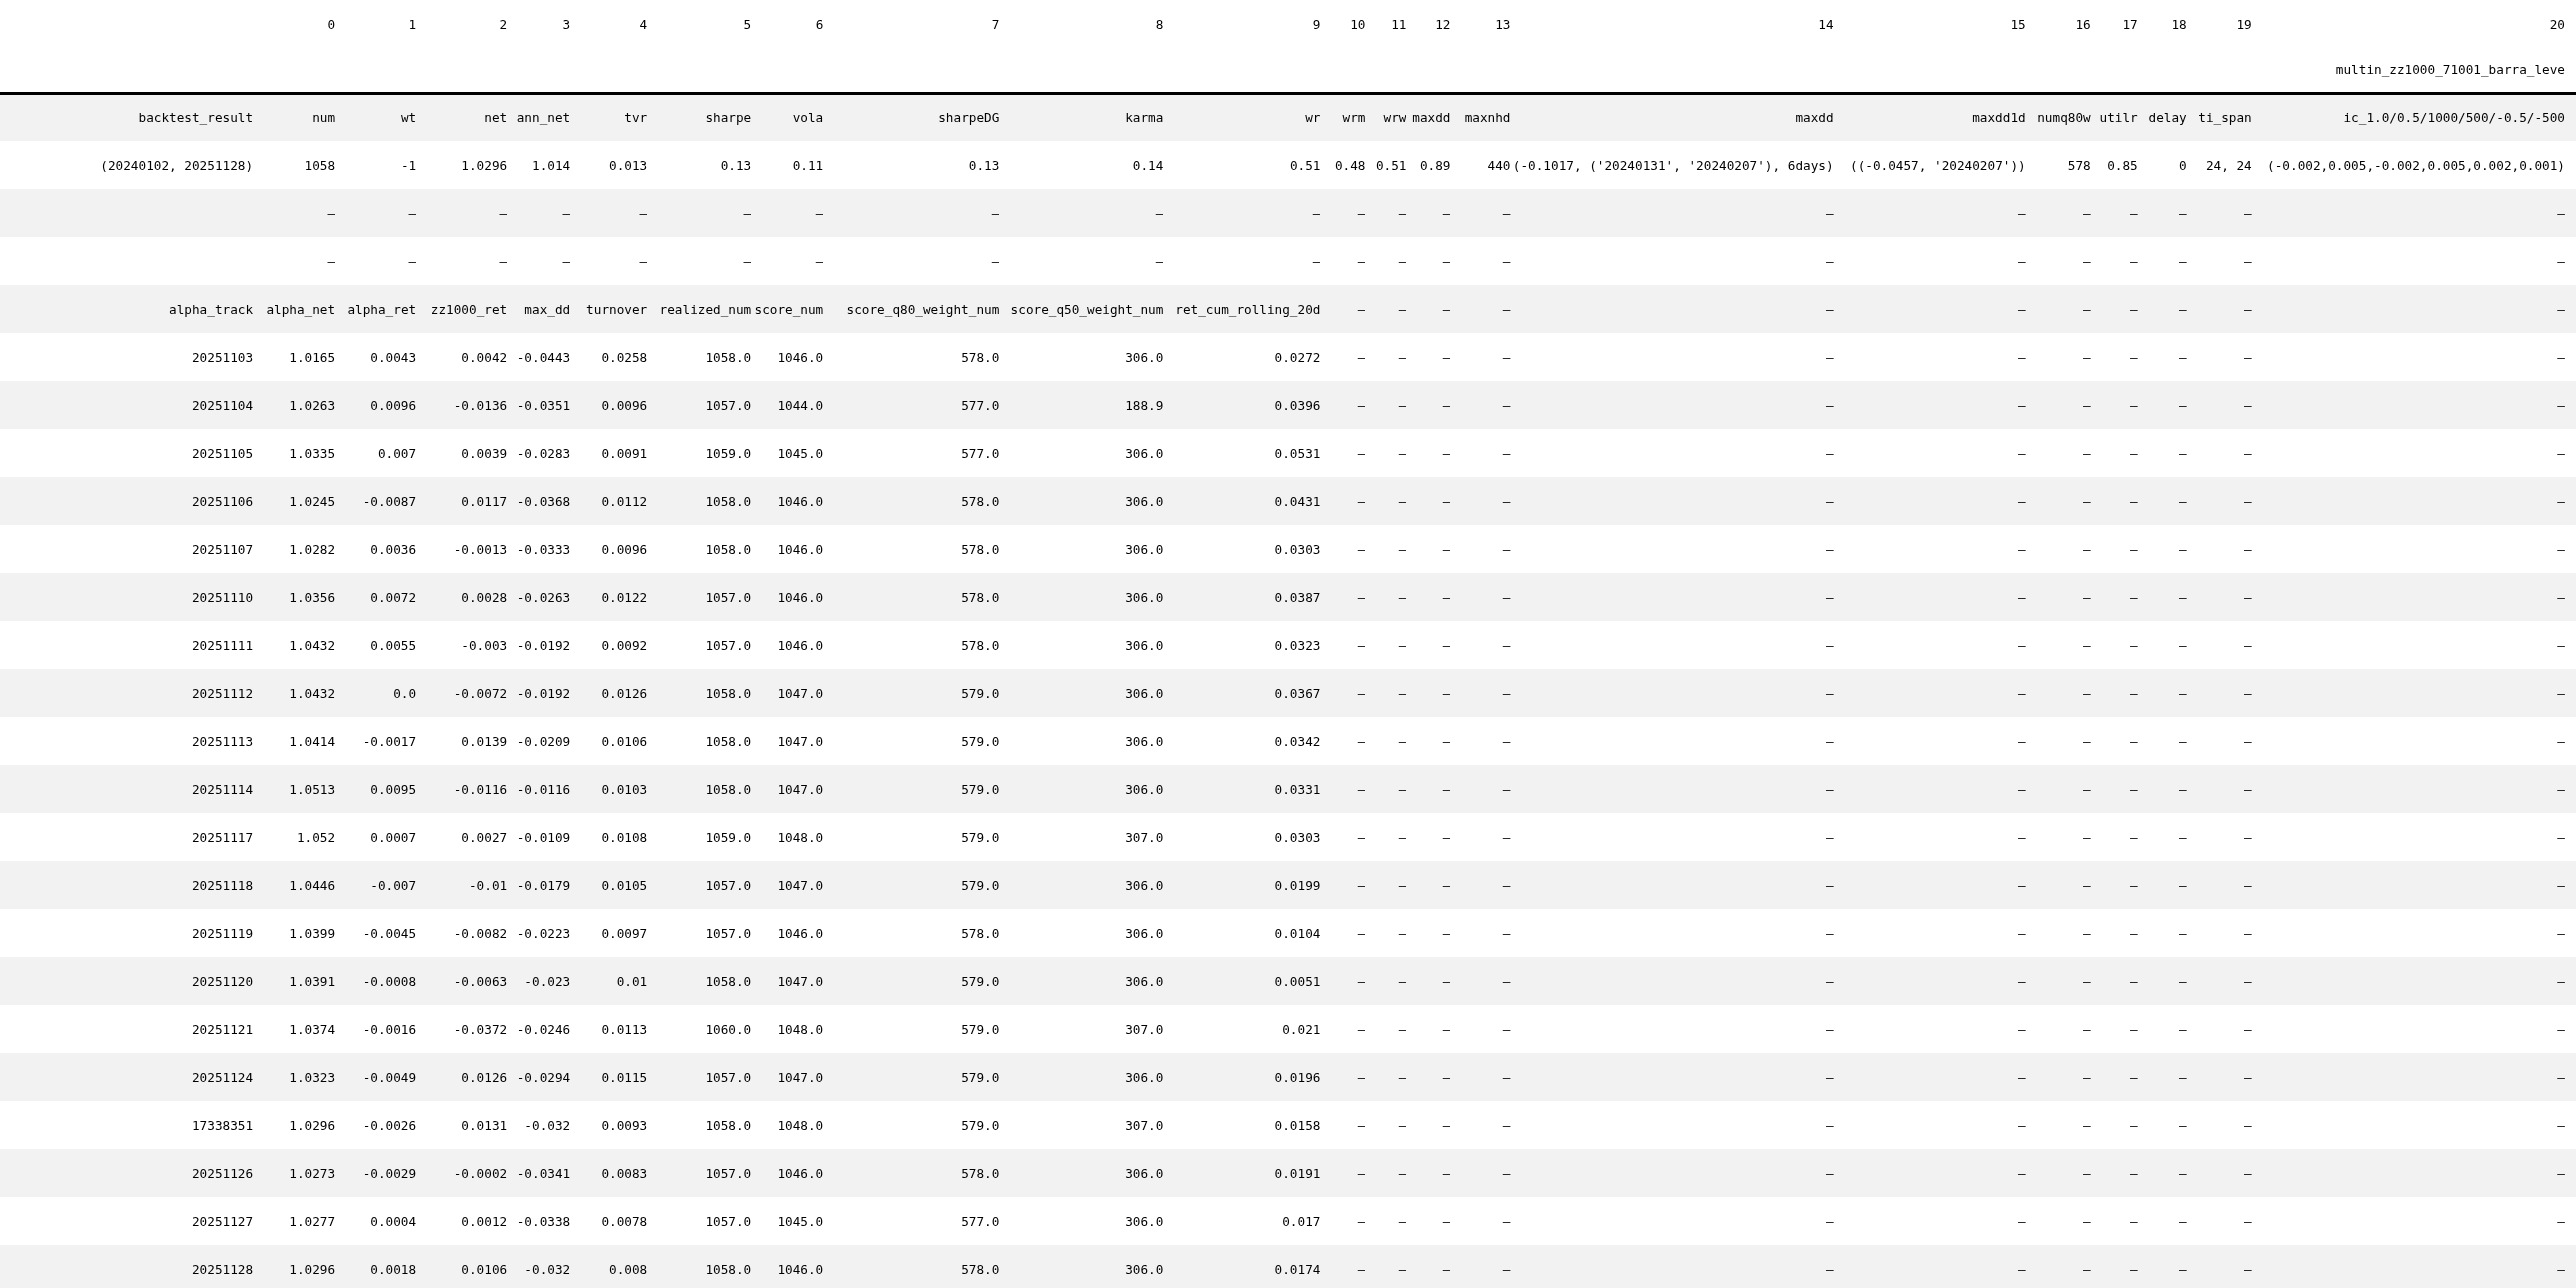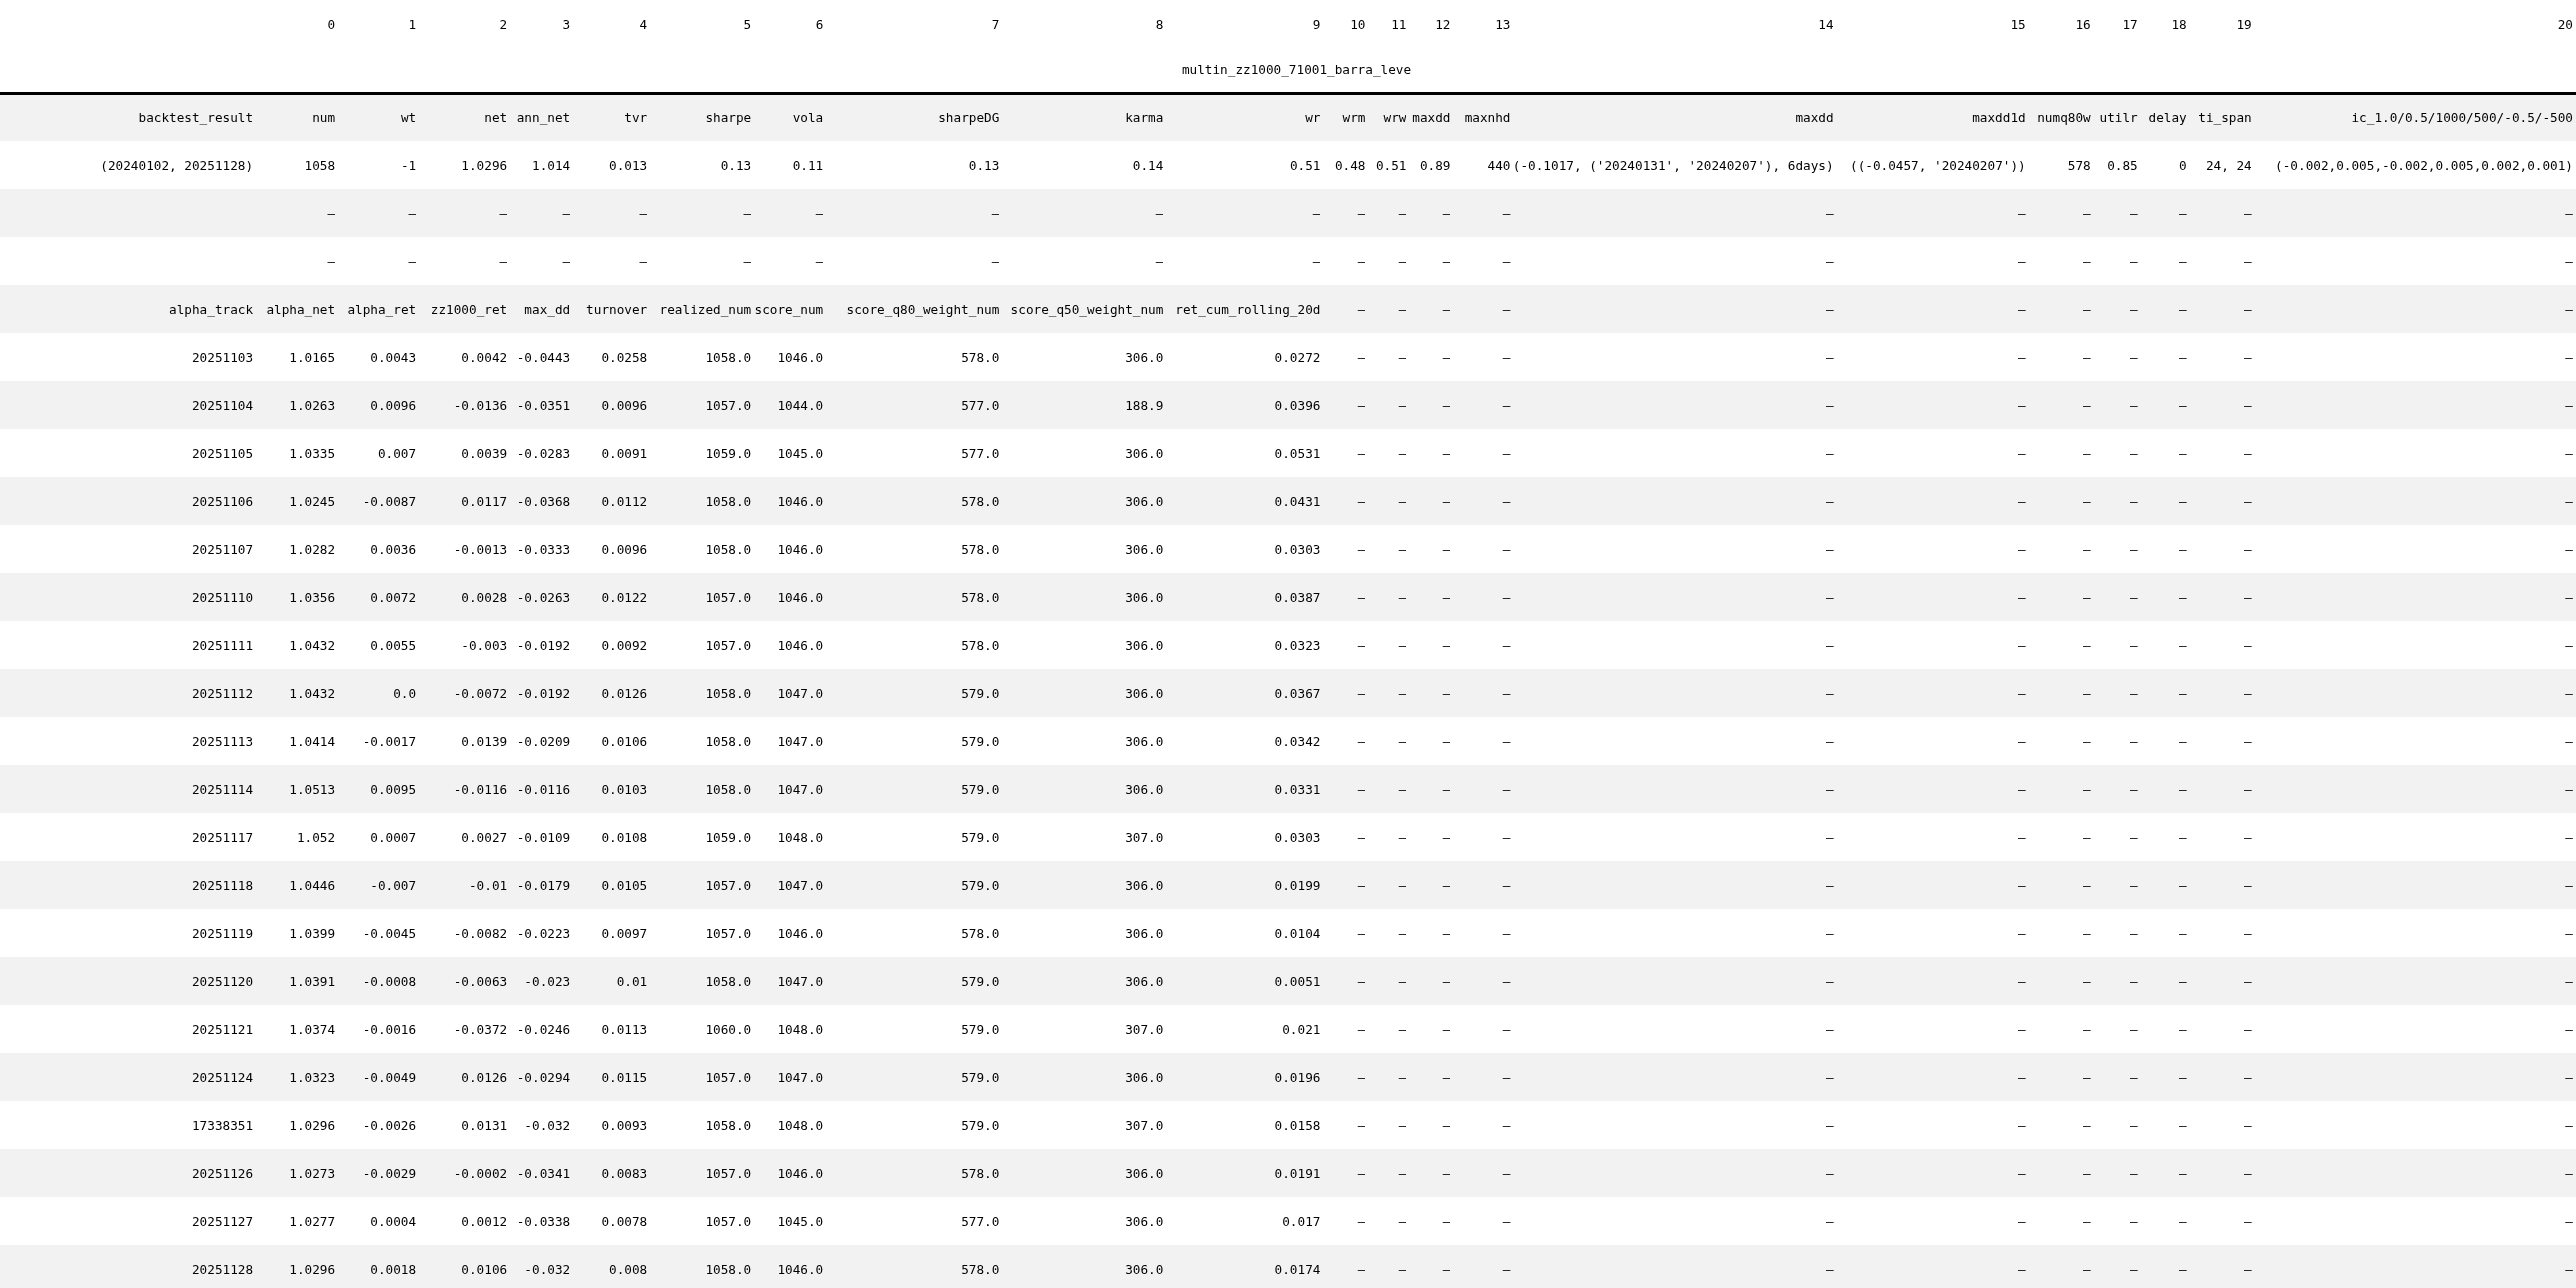--- a/index.html
+++ b/index.html
@@ -3,24 +3,24 @@
 <meta charset="utf-8">
 <style>
   :root{ --stripe:#f2f2f2; --bg:#ffffff; --ink:#000000; --rule:#000000; }
   *{box-sizing:border-box;}
   html,body{margin:0;padding:0;background:var(--bg);}
   body{width:2576px;height:1288px;overflow:hidden;
        font-family:"DejaVu Sans Mono","Liberation Mono",monospace;
        font-size:12.7px;color:var(--ink);}
   table{border-collapse:collapse;table-layout:fixed;width:2576px;}
   td{padding:0;text-align:right;vertical-align:middle;white-space:nowrap;overflow:hidden;}
-  td:last-child{padding-right:3px;}
+  td:last-child{padding-right:11px;}
   tr.num-row{height:48px;}
   tr.title-row{height:45px;}
-  tr.title-row td{text-align:center;padding-left:20px;}
+  tr.title-row td{text-align:right;padding-left:20px;}
   tbody tr.datarow{height:48px;}
   tr.band td{border-top:3.2px solid var(--rule);margin-left:40px;}
   tr.g td{background:var(--stripe);}
 </style>
 </head>
 <body>
 
 <table>
   <colgroup>
     <col style="width:253px">

